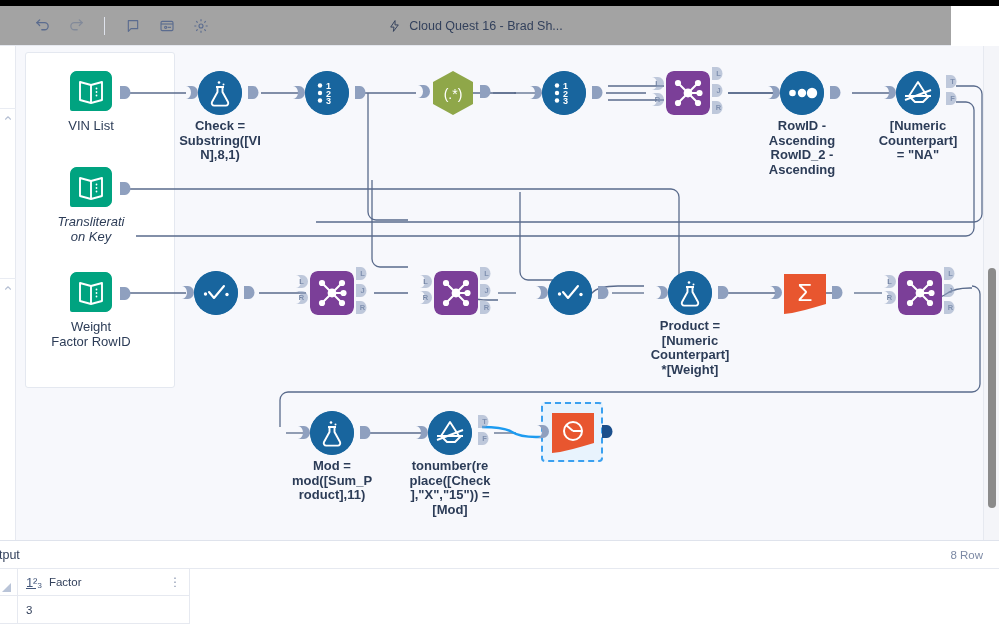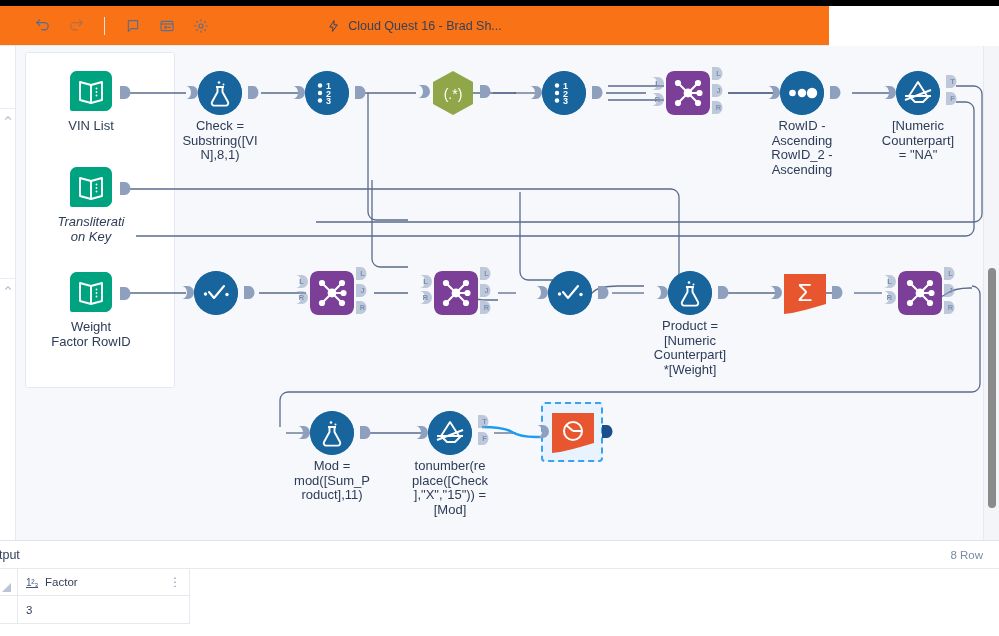--- a/index.html
+++ b/index.html
@@ -14,22 +14,22 @@
   #app { position: relative; width: 999px; height: 636px; }
 
   
   .top-strip {
     position: absolute; top: 0; left: 0; width: 999px; height: 6px;
     background: #000000;
   }
 
   
   .toolbar {
-    position: absolute; top: 6px; left: 0; width: 829px; height: 40px;
-    background: #f97316;
+    position: absolute; top: 6px; left: 0; width: 951px; height: 40px;
+    background: #a3a3a3;
     border-bottom: 1px solid #e6e9f0;
     display: flex; align-items: center;
   }
   .tb-left { display: flex; align-items: center; padding-left: 30px; gap: 10px; }
   .tb-btn {
     width: 24px; height: 24px; display: flex; align-items: center; justify-content: center;
     cursor: pointer; border-radius: 3px; color: #5b6c8f;
   }
   .tb-sep { width: 1px; height: 18px; background: #dfe3ec; margin: 0 6px; }
   .tb-center {
@@ -88,21 +88,21 @@
   .ico-rounded { width: 44px; height: 44px; border-radius: 8px; }
   .ico-book { width: 42px; height: 40px; border-radius: 7px 7px 7px 2px; background: #00a380; }
   .ico-hex { width: 46px; height: 46px; }
   .ico-flag { width: 46px; height: 44px; }
   .node-label {
     position: absolute; left: 50%; transform: translateX(-50%);
     top: 48px; width: 92px; text-align: center;
     font-size: 13px; line-height: 14.6px; color: #2c3c57;
     white-space: pre-line;
   }
-  .node-label.wide { width: 100px; }
+  .node-label.wide { width: 100px; font-weight: bold; }
 
   
   .sel-halo {
     position: absolute; left: -9px; top: -9px; width: 62px; height: 60px;
     border: 2px dashed #3aa0f0; border-radius: 4px; background: #e8f3fd;
   }
 
   
   .anch { position: absolute; color: #8fa0bf; }
   .anch svg { display: block; }
@@ -143,21 +143,21 @@
   .grid-corner:after {
     content: ""; position: absolute; left: 2px; bottom: 3px;
     border-left: 9px solid transparent; border-bottom: 9px solid #b9c4d8;
   }
   .grid-th {
     position: absolute; left: 18px; top: 0; width: 172px; height: 27px;
     border-right: 1px solid #e6e9f0; border-bottom: 1px solid #e6e9f0;
     display: flex; align-items: center; gap: 7px; padding: 0 8px;
     cursor: pointer;
   }
-  .type-ico { font-size: 10px; color: #44577b; letter-spacing: -0.3px; white-space: nowrap; text-decoration: underline; }
+  .type-ico { font-size: 13px; color: #44577b; letter-spacing: -0.3px; white-space: nowrap; text-decoration: underline; }
   .col-name { font-size: 11.5px; color: #33415c; flex: 1; }
   .kebab { color: #8b97b1; font-size: 12px; line-height: 8px; letter-spacing: 0; }
   .grid-rowhdr {
     position: absolute; left: 0; top: 27px; width: 18px; height: 28px;
     border-right: 1px solid #e6e9f0; border-bottom: 1px solid #e6e9f0; background: #fff;
   }
   .grid-td {
     position: absolute; left: 18px; top: 27px; width: 172px; height: 28px;
     border-right: 1px solid #e6e9f0; border-bottom: 1px solid #e6e9f0;
     display: flex; align-items: center; padding: 0 8px;

